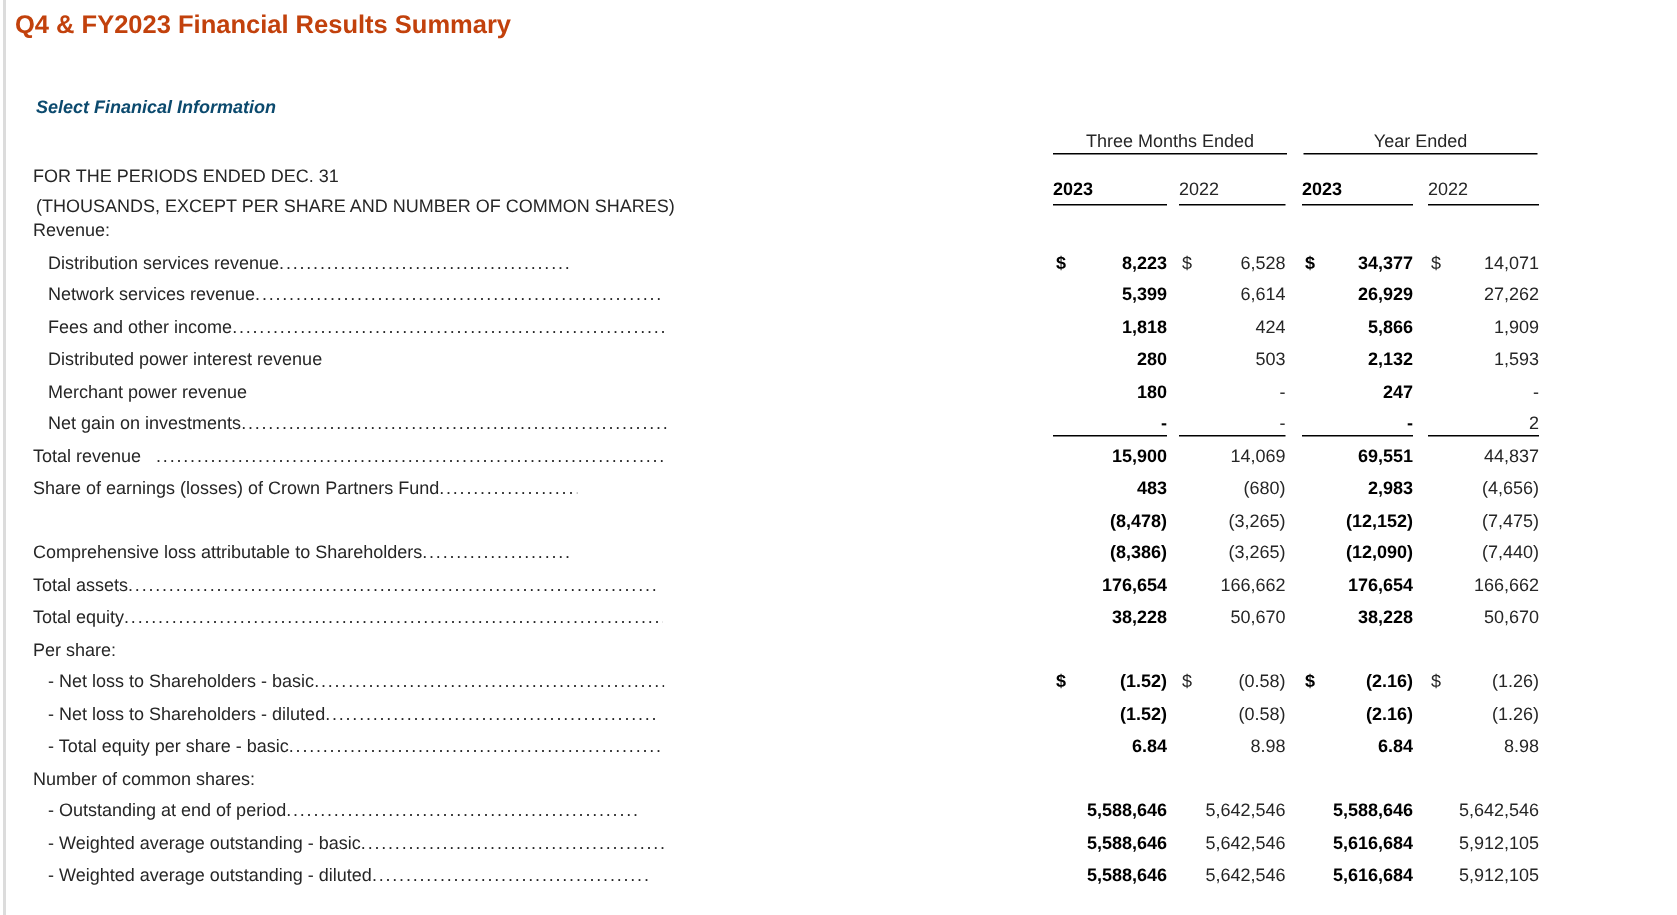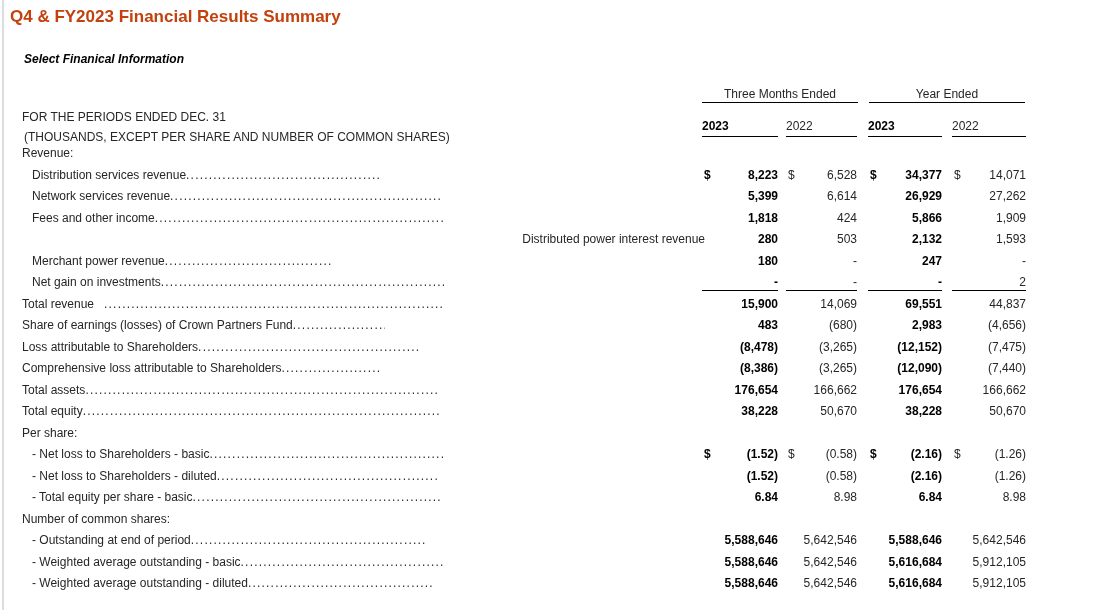--- a/index.html
+++ b/index.html
@@ -13,22 +13,22 @@
   }
   .page-edge {
     position:absolute; left:2px; top:0; bottom:0; width:2px;
     background:#dcdcdc;
   }
   .page-title {
     position:absolute; left:10px; top:7px;
     font-size:17px; font-weight:bold; color:#c2410c;
   }
   .subtitle {
-    position:absolute; left:24px; top:52px;
-    font-size:12px; font-weight:bold; font-style:italic; color:#000000;
+    position:absolute; left:24px; top:64px;
+    font-size:12px; font-weight:bold; font-style:italic; color:#0c4a6e;
   }
   
   .thead { position:absolute; left:0; top:0; width:1118px; font-size:12px; }
   .pgroup {
     position:absolute; top:87px; height:16px; width:156px;
     text-align:center; border-bottom:1px solid #000; line-height:14px;
   }
   .pg1 { left:702px; }
   .pg2 { left:869px; }
   .meta1 { position:absolute; left:22px; top:110px; white-space:nowrap; }
@@ -41,21 +41,21 @@
   .y2 { left:786px; width:71px; }
   .y3 { left:868px; width:74px; font-weight:bold; color:#000; }
   .y4 { left:952px; width:74px; }
   
   .tbody { position:absolute; left:0; top:143px; width:1118px; }
   .trow { position:relative; height:21.5px; font-size:12px; }
   .lbl {
     position:absolute; left:22px; top:0; height:21.5px; line-height:21.5px;
     display:flex; white-space:nowrap; overflow:hidden;
   }
-  .trow.item .lbl { left:32px;text-align:right; }
+  .trow.item .lbl { left:32px; }
   .leader { flex:1 1 auto; overflow:hidden; letter-spacing:1.2px; }
   .leader::after {
     content:"........................................................................................................................................................................................................................";
   }
   .cell {
     position:absolute; top:0; height:21.5px; line-height:21.5px;
     text-align:right;
   }
   .c1 { left:702px; width:76px; }
   .c2 { left:786px; width:71px; }
@@ -135,21 +135,21 @@
     <div class="lbl" style="width: 673px; flex-direction: column;">
       <span class="lbl-text">Distributed power interest revenue</span>
         <span class="leader"></span>
     </div>
     <div class="cell c1"><span class="cur"></span><span class="val">280</span></div>
     <div class="cell c2"><span class="cur"></span><span class="val">503</span></div>
     <div class="cell c3"><span class="cur"></span><span class="val">2,132</span></div>
     <div class="cell c4"><span class="cur"></span><span class="val">1,593</span></div>
   </div>
     <div class="trow item">
-    <div class="lbl" style="width: 299px;">
+    <div class="lbl" style="width: 299px; flex-direction: column;">
       <span class="lbl-text">Merchant power revenue</span>
         <span class="leader"></span>
     </div>
     <div class="cell c1"><span class="cur"></span><span class="val">180</span></div>
     <div class="cell c2"><span class="cur"></span><span class="val">-</span></div>
     <div class="cell c3"><span class="cur"></span><span class="val">247</span></div>
     <div class="cell c4"><span class="cur"></span><span class="val">-</span></div>
   </div>
     <div class="trow item rule">
     <div class="lbl" style="width: 413px;">
@@ -175,24 +175,20 @@
     <div class="lbl" style="width: 363px;">
       <span class="lbl-text">Share of earnings (losses) of Crown Partners Fund</span>
         <span class="leader"></span>
     </div>
     <div class="cell c1"><span class="cur"></span><span class="val">483</span></div>
     <div class="cell c2"><span class="cur"></span><span class="val">(680)</span></div>
     <div class="cell c3"><span class="cur"></span><span class="val">2,983</span></div>
     <div class="cell c4"><span class="cur"></span><span class="val">(4,656)</span></div>
   </div>
     <div class="trow row">
-    <div class="lbl" style="width: 398px;">
-      <span class="lbl-text">Loss attributable to Shareholders</span>
-        <span class="leader"></span>
-    </div>
     <div class="cell c1"><span class="cur"></span><span class="val">(8,478)</span></div>
     <div class="cell c2"><span class="cur"></span><span class="val">(3,265)</span></div>
     <div class="cell c3"><span class="cur"></span><span class="val">(12,152)</span></div>
     <div class="cell c4"><span class="cur"></span><span class="val">(7,475)</span></div>
   </div>
     <div class="trow row">
     <div class="lbl" style="width: 358px; justify-content: center;">
       <span class="lbl-text">Comprehensive loss attributable to Shareholders</span>
         <span class="leader"></span>
     </div>

